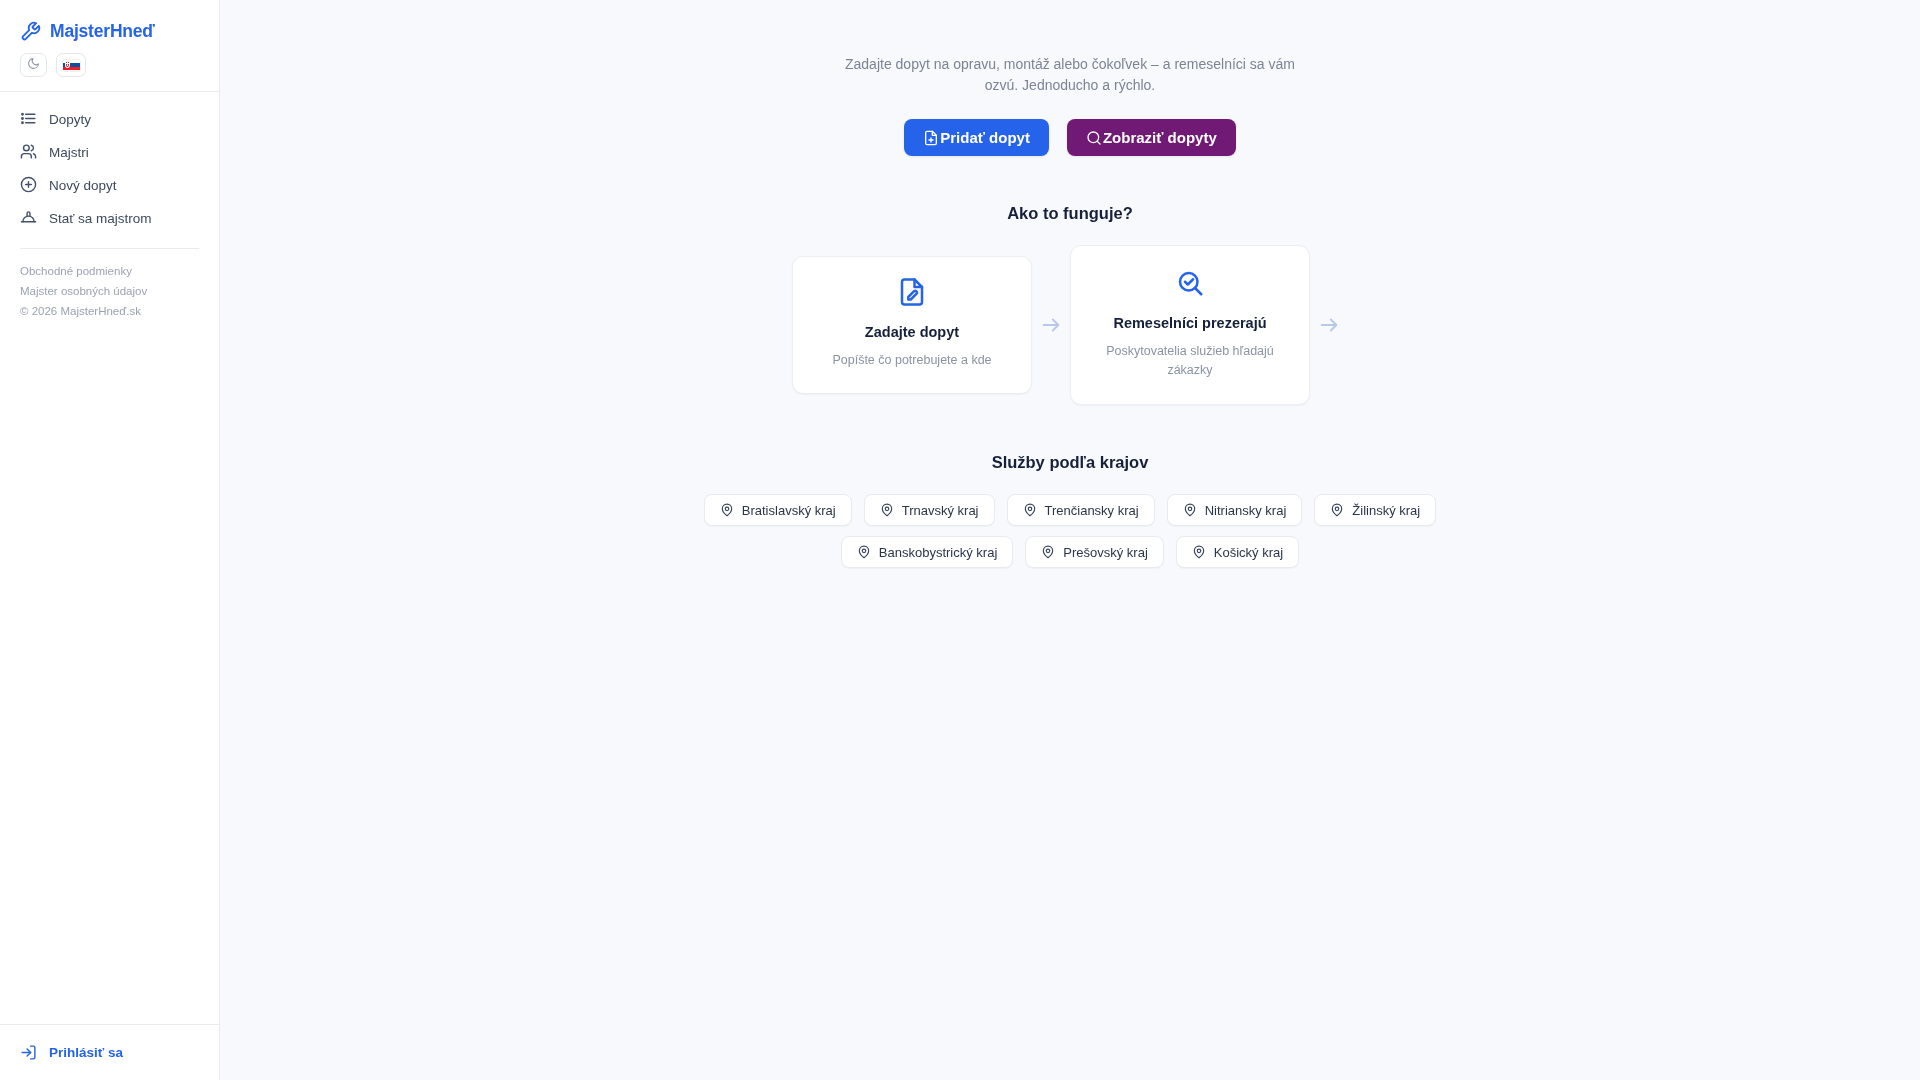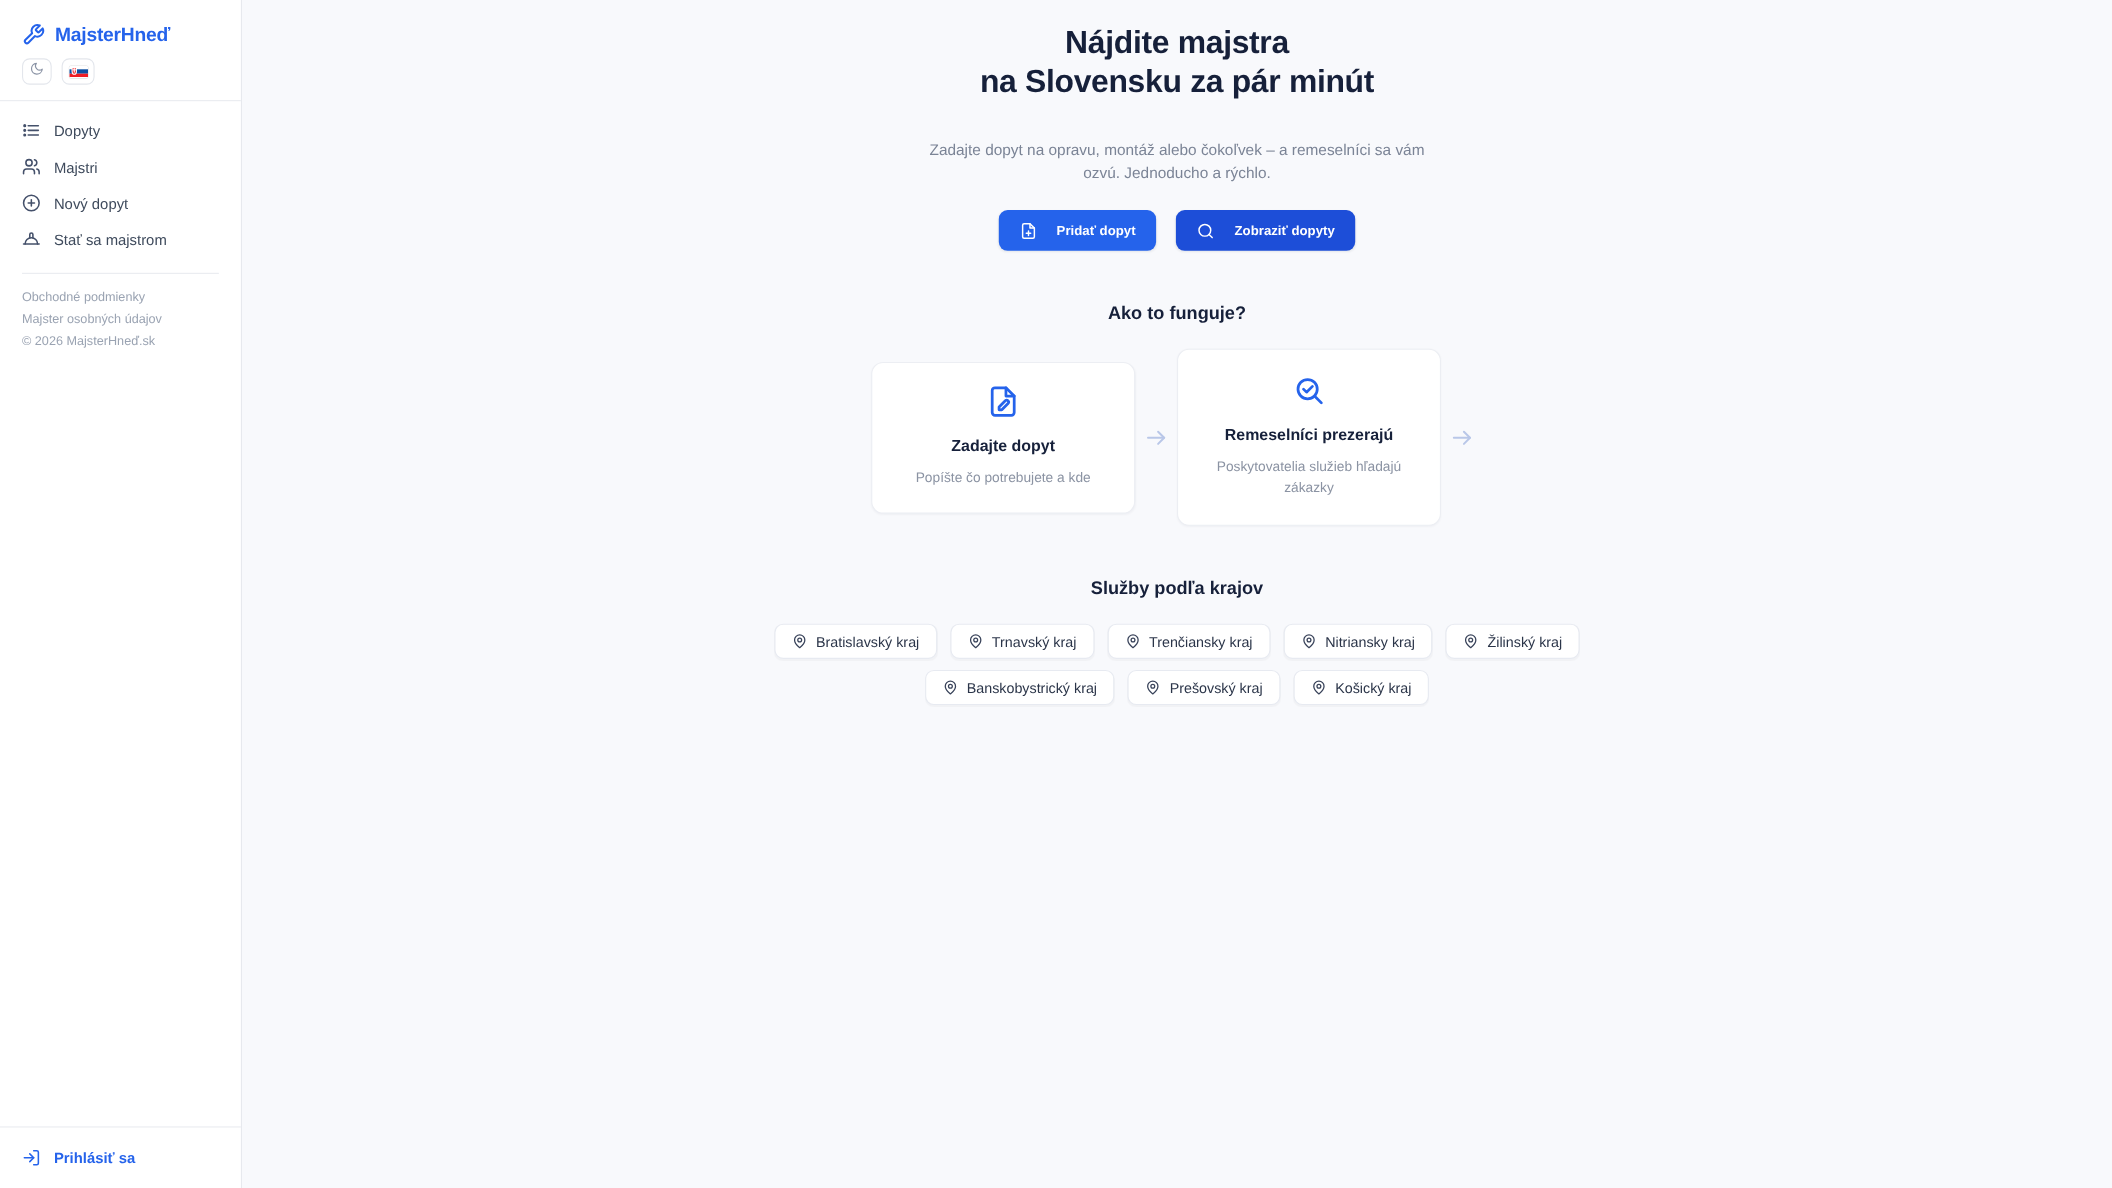--- a/index.html
+++ b/index.html
@@ -105,29 +105,29 @@
   }
   .hero p {
     margin: 33px auto 0 auto; max-width: 470px;
     font-size: 14px; line-height: 21px; color: #7b8496;
   }
   .cta {
     display: flex; justify-content: center; gap: 18px;
     margin-top: 23px;
   }
   .btn {
-    display: inline-flex; align-items: center; gap: 18px;
+    display: inline-flex; align-items: center; gap: 1px;
     height: 37px; padding: 0 19px;
     border: none; border-radius: 8px;
-    font-size: 12px; font-weight: bold; color: #fff;
+    font-size: 15px; font-weight: bold; color: #fff;
     cursor: pointer; font-family: inherit;
     box-shadow: 0 1px 2px rgba(16,24,40,.08);
   }
   .btn-primary { background: #2563eb; }
-  .btn-success { background: #1d4ed8; }
+  .btn-success { background: #701a75; }
   .btn-ico { width: 16px; height: 16px; display:block; flex:0 0 auto; }
 
   .section-title {
     font-size: 16.5px; font-weight: bold; color: #16203a;
     margin-top: 48px; text-align: center;
   }
 
   .steps {
     display: flex; align-items: center; justify-content: center;
     margin-top: 22px;
@@ -267,24 +267,20 @@
           </svg>
         </span>
         <span>Prihlásiť sa</span>
       </a>
     </div>
   </aside>
 
   <main class="main">
 
     <section class="hero">
-      <h1>
-        <span>Nájdite majstra</span><br>
-        <span>na Slovensku za pár minút</span>
-      </h1>
       <p>Zadajte dopyt na opravu, montáž alebo čokoľvek – a remeselníci sa vám ozvú. Jednoducho a rýchlo.</p>
 
       <div class="cta">
         <button class="btn btn-primary">
           <span class="btn-ico">
             <svg viewBox="0 0 24 24" width="16" height="16" fill="none" stroke="#ffffff" stroke-width="2" stroke-linecap="round" stroke-linejoin="round">
               <path d="M14 2H6a2 2 0 0 0-2 2v16a2 2 0 0 0 2 2h12a2 2 0 0 0 2-2V8z"></path>
                 <polyline points="14 2 14 8 20 8"></polyline>
               <line x1="12" y1="18" x2="12" y2="12"></line>
                 <line x1="9" y1="15" x2="15" y2="15"></line>

